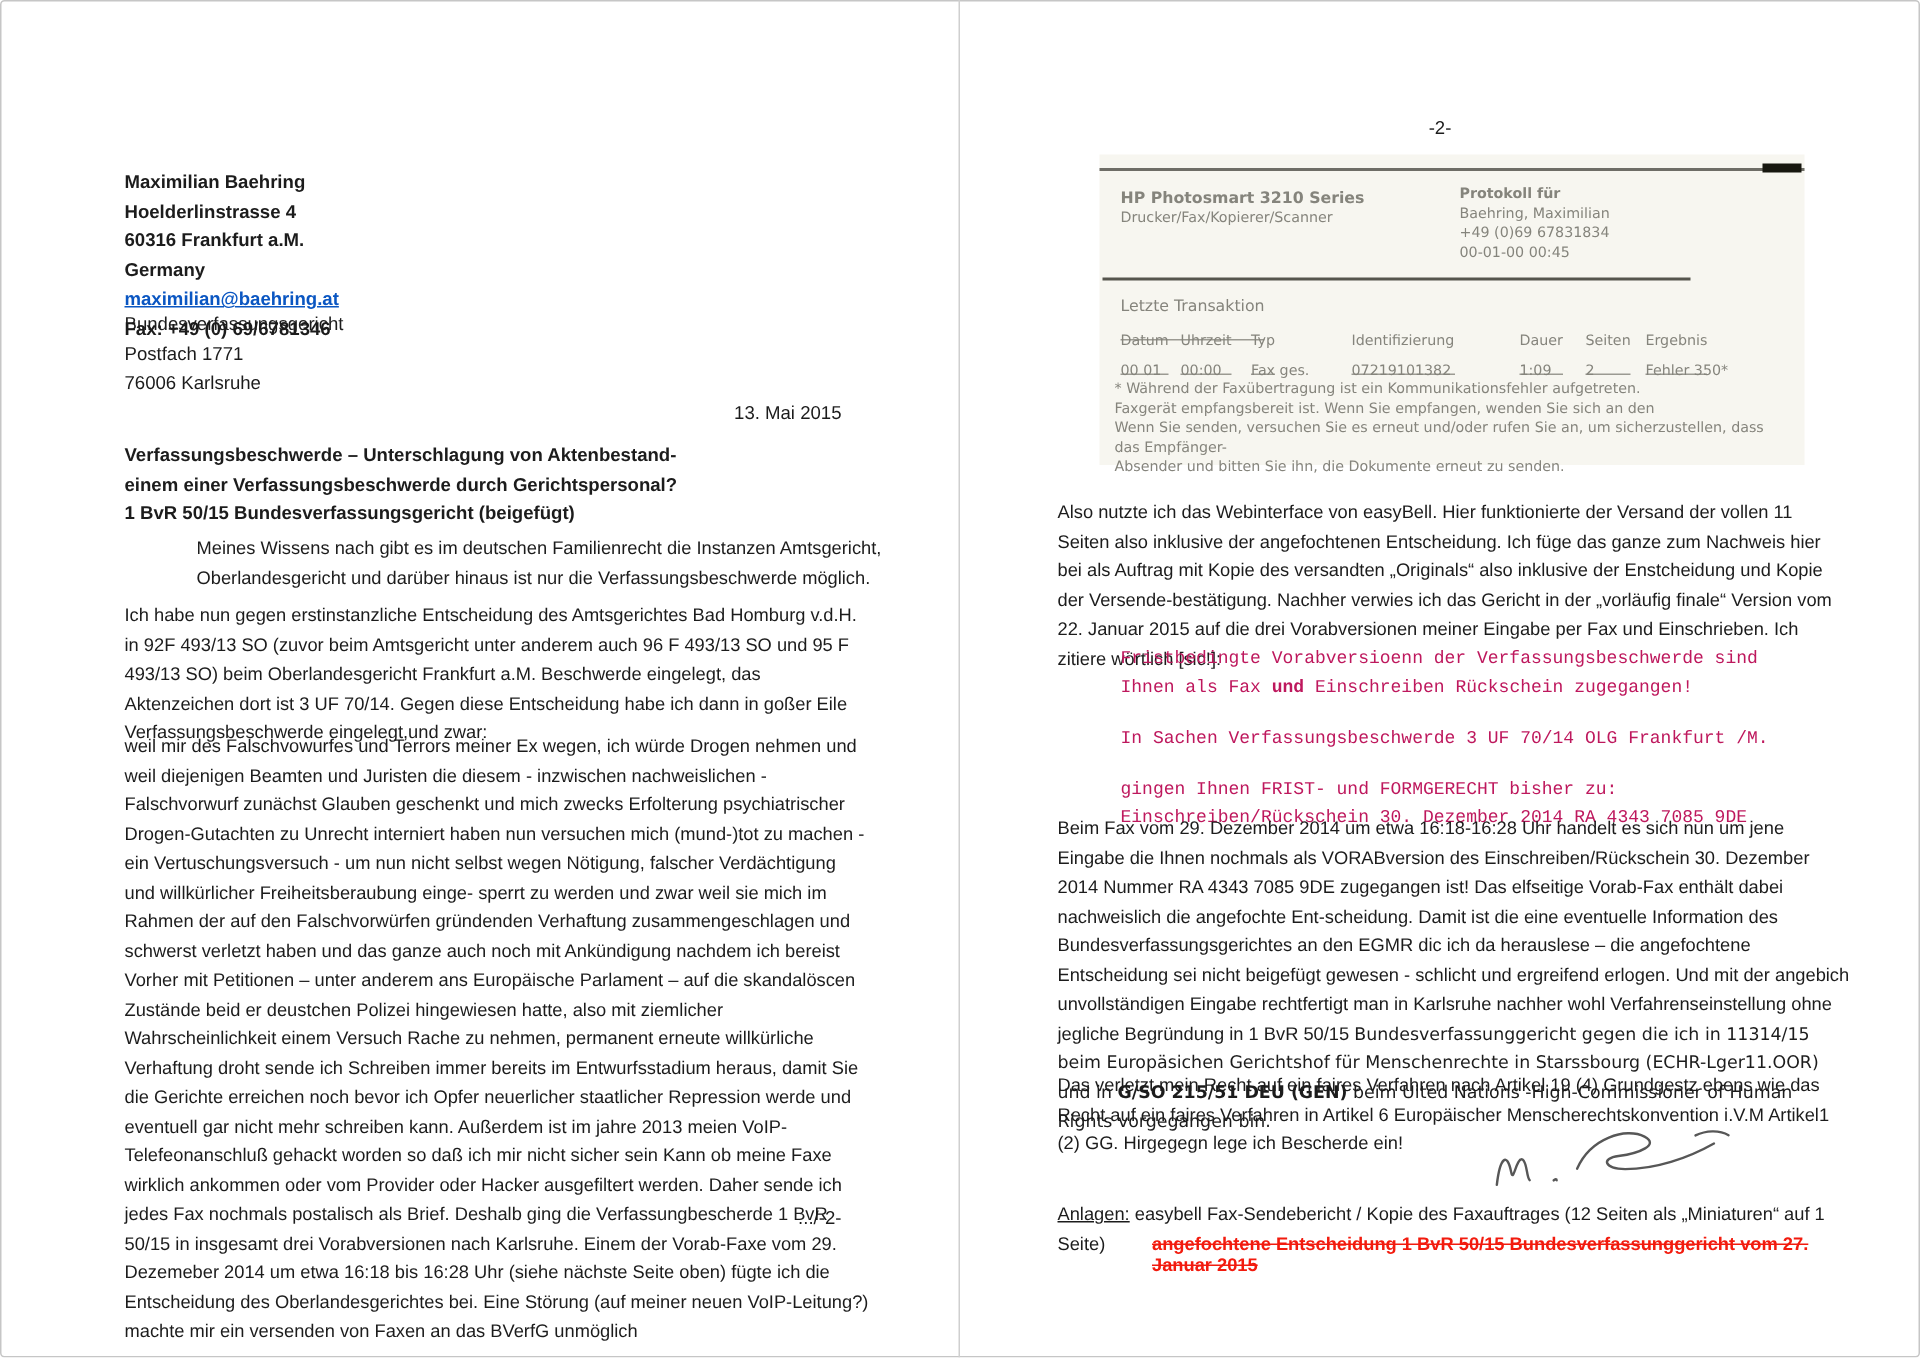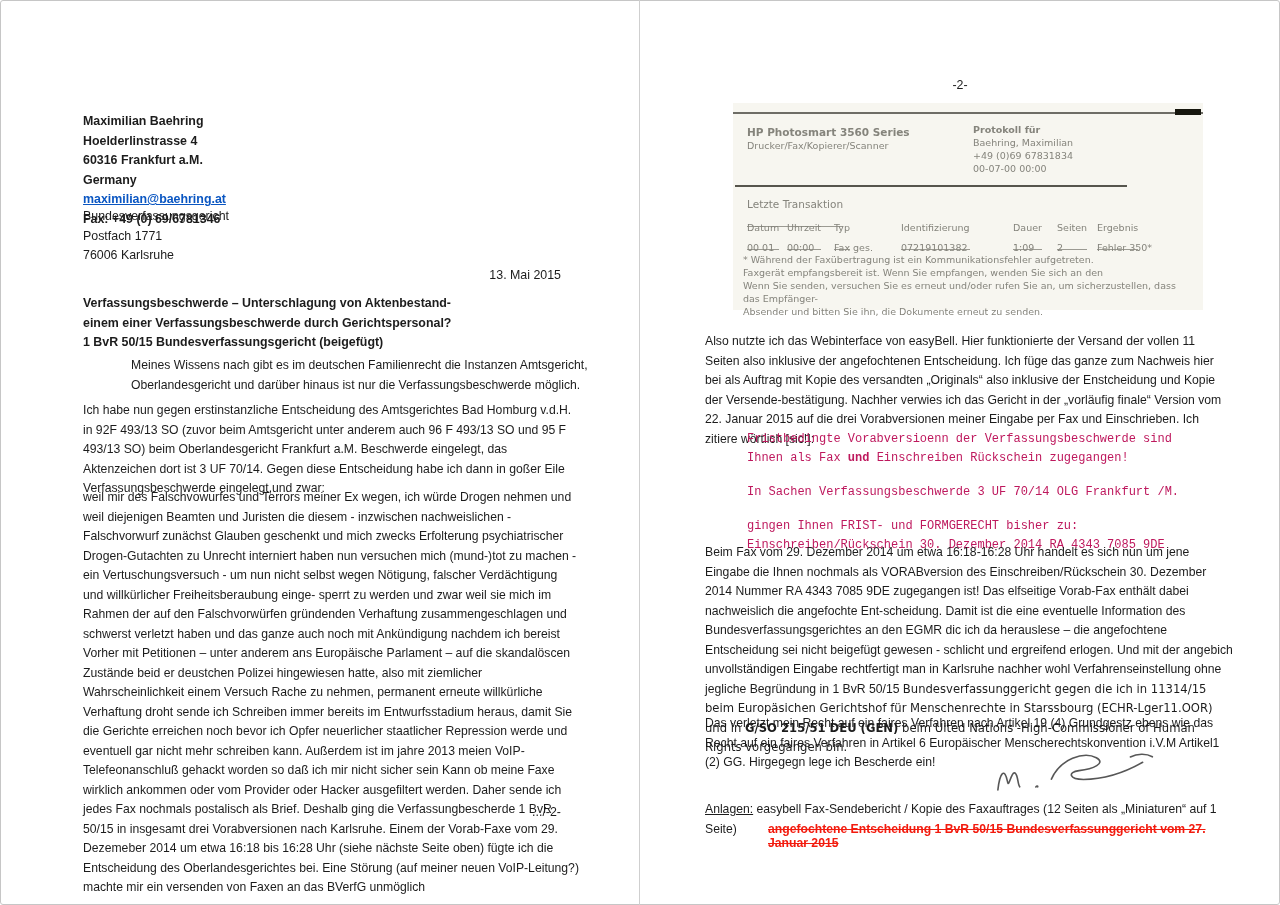--- a/index.html
+++ b/index.html
@@ -78,29 +78,29 @@
 
 <div>
 
   <div class="abs line center" style="left:640px;top:76px;width:640px;">-2-</div>
 
   <div class="scan">
     <div class="scan-topline"></div>
     <div class="scan-topblock"></div>
 
     <div class="abs" style="left:14px;top:22px;">
-      <div class="sm" style="font-weight:600;">HP Photosmart 3560 Series</div>
+      <div class="sm" style="font-weight:600;">HP Photosmart 3210 Series</div>
       <div class="xs">Drucker/Fax/Kopierer/Scanner</div>
     </div>
 
     <div class="abs" style="left:240px;top:20px;">
       <div class="xs" style="font-weight:600;">Protokoll für</div>
       <div class="xs">Baehring, Maximilian</div>
       <div class="xs">+49 (0)69 67831834</div>
-      <div class="xs">00-07-00 00:00</div>
+      <div class="xs">00-01-00 00:45</div>
     </div>
 
     <div class="scan-midline"></div>
 
     <div class="abs sm" style="left:14px;top:94px;">
       <span class="u">Letzte Transaktion</span>
     </div>
 
     <div class="abs xs faxcols" style="left:14px;top:118px;">
       <div class="c0"><span class="u">Datum</span></div>

